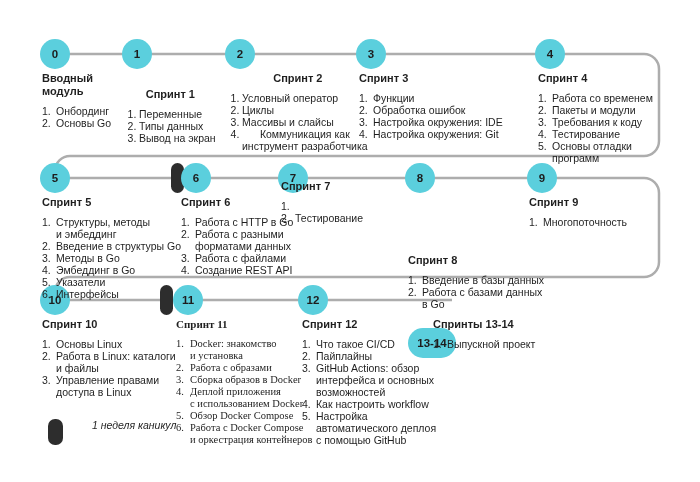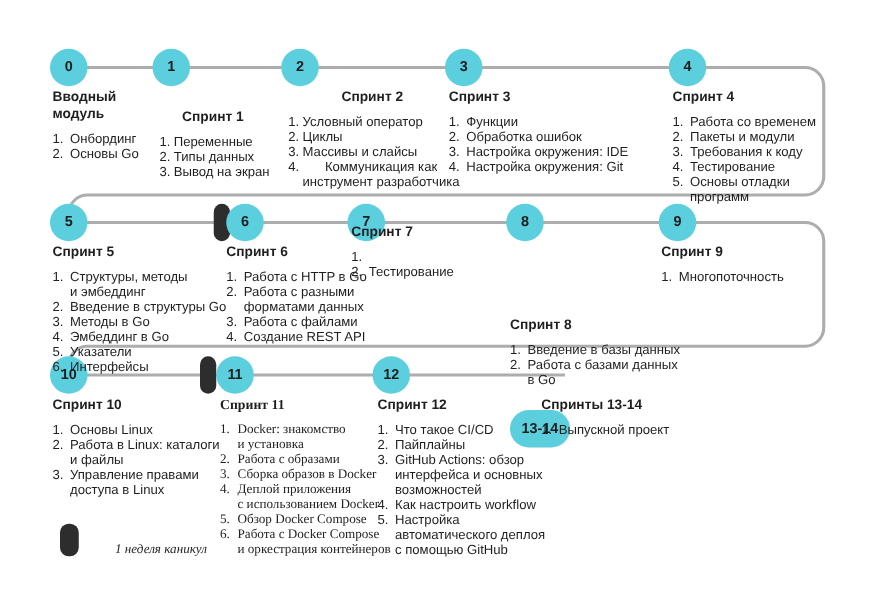--- a/index.html
+++ b/index.html
@@ -25,21 +25,21 @@
   .module { position:absolute; }
   .module .title {
     font-size:11px; font-weight:bold; line-height:13px;
     white-space:pre-line; margin:0 0 7px 0;
   }
   .topics { list-style:none; margin:0; padding:0; font-size:10.5px; line-height:12px; }
   .topics li { display:flex; }
   .topics .num { flex:0 0 14px; }
   .topics .txt { white-space:pre-line; }
 
-  .legend { position:absolute; left:48px; top:419px; display:flex; align-items:flex-end;font-family:Liberation Serif, serif; }
+  .legend { position:absolute; left:48px; top:419px; display:flex; align-items:flex-start; }
   .legend .vac-sample {
     width:15px; height:26px; border-radius:7px; background:var(--vac-fill,#2d2d2d);
     flex:0 0 auto;
   }
   .legend .legend-label { font-size:10.5px; font-style:italic; margin-left:29px; }
 </style>
 </head>
 <body>
 
 <div class="canvas">

